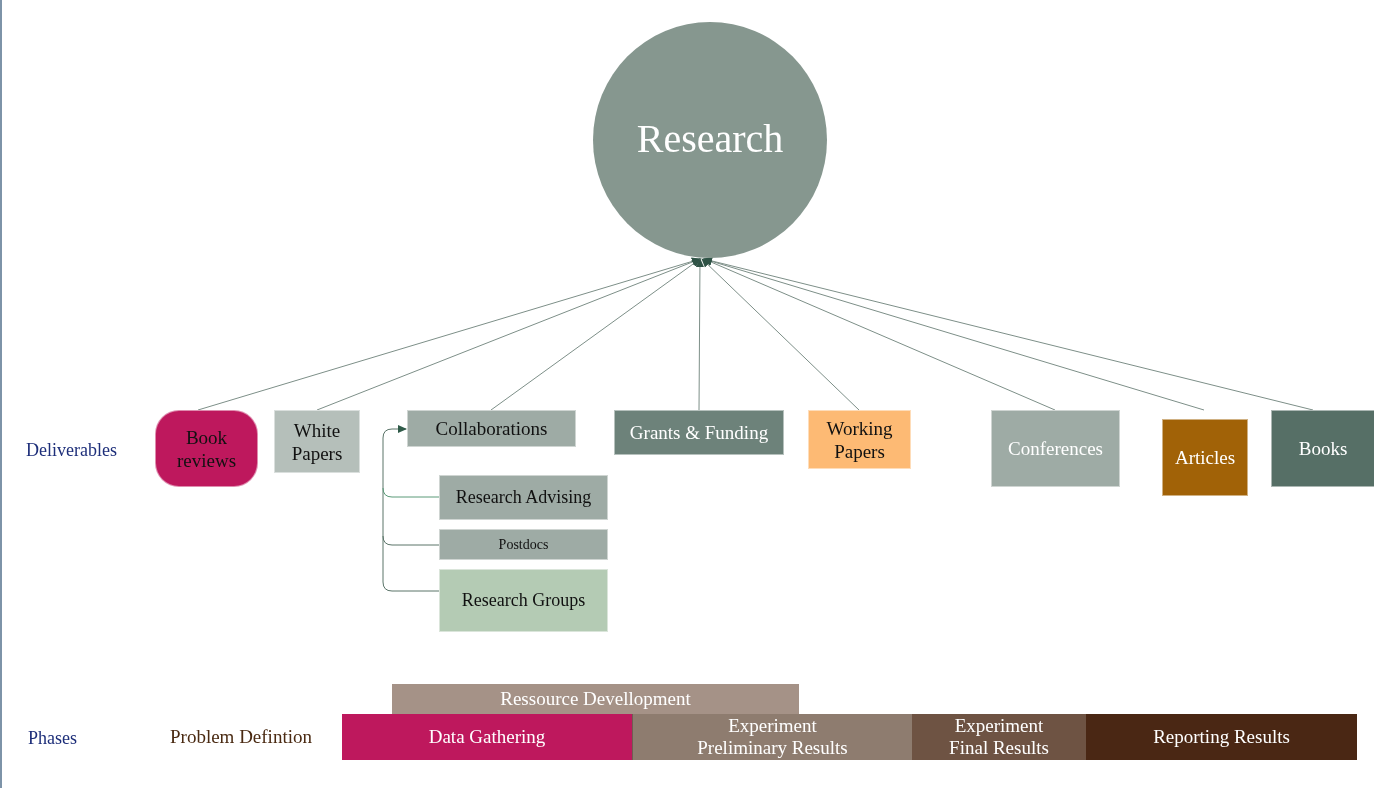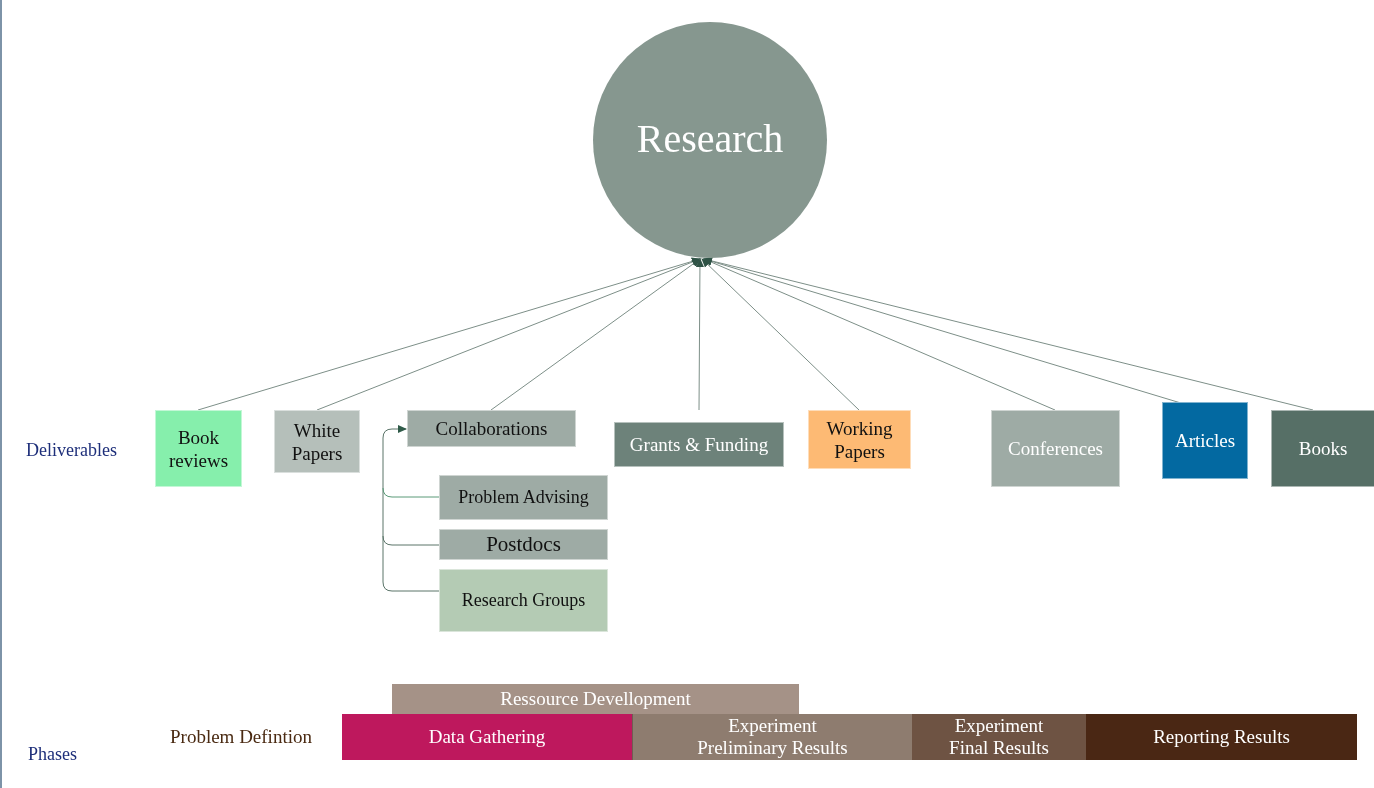--- a/index.html
+++ b/index.html
@@ -57,60 +57,60 @@
   <path d="M440,591 L392,591 Q383,591 383,582 L383,438 Q383,429 392,429 L406,429" fill="none" stroke="#5a7468" stroke-width="1" marker-end="url(#arr2)"></path>
   <path d="M440,545 L392,545 Q383,545 383,536" fill="none" stroke="#5a7468" stroke-width="1"></path>
   <path d="M440,497 L392,497 Q383,497 383,488" fill="none" stroke="#5a9a78" stroke-width="1"></path>
 </svg>
 
 <div class="circle">
   <span>Research</span>
 </div>
 
 <div class="row-label" style="left:26px; top:440px;">Deliverables</div>
-<div class="row-label" style="left:28px; top:728px;margin-top:16px;">Phases</div>
+<div class="row-label" style="left:28px; top:728px;">Phases</div>
 
-<div class="box dark-text" style="left:155px; top:410px; width:87px; height:77px; background:#86efac;">
+<div class="box dark-text" style="left:155px; top:410px; width:103px; height:77px; background:#be185d;border-radius:24px;">
   <div>
       <div>Book</div>
       <div>reviews</div>
     </div>
 </div>
 <div class="box dark-text" style="left:274px; top:410px; width:86px; height:63px; background:#b5bfba;">
   <div>
       <div>White</div>
       <div>Papers</div>
     </div>
 </div>
 <div class="box dark-text" style="left:407px; top:410px; width:169px; height:37px; background:#9eaba5;">
   <span>Collaborations</span>
 </div>
-<div class="box light-text" style="left:614px; top:410px; width:170px; height:45px; background:#6d827a;margin-top:12px;">
+<div class="box light-text" style="left:614px; top:410px; width:170px; height:45px; background:#6d827a;">
   <span>Grants &amp; Funding</span>
 </div>
 <div class="box dark-text" style="left:808px; top:410px; width:103px; height:59px; background:#fdba74;">
   <div>
       <div>Working</div>
       <div>Papers</div>
     </div>
 </div>
 <div class="box light-text" style="left:991px; top:410px; width:129px; height:77px; background:#9eaba5;">
   <span>Conferences</span>
 </div>
-<div class="box light-text" style="left:1162px; top:402px; width:86px; height:77px; background:#0369a1;">
+<div class="box light-text" style="left:1162px; top:419px; width:86px; height:77px; background:#a16207;">
   <span>Articles</span>
 </div>
 <div class="box light-text" style="left:1271px; top:410px; width:104px; height:77px; background:#566f66;">
   <span>Books</span>
 </div>
 
 <div class="box dark-text" style="left:439px; top:475px; width:169px; height:45px; background:#9eaba5; font-size:18px;">
-  <span>Problem Advising</span>
+  <span>Research Advising</span>
 </div>
-<div class="box dark-text" style="left:439px; top:529px; width:169px; height:31px; background:#9eaba5; font-size:21px;">
+<div class="box dark-text" style="left:439px; top:529px; width:169px; height:31px; background:#9eaba5; font-size:14px;">
   <span>Postdocs</span>
 </div>
 <div class="box dark-text" style="left:439px; top:569px; width:169px; height:63px; background:#b4cbb4; font-size:18px;">
   <span>Research Groups</span>
 </div>
 
 <div class="problem-def">Problem Defintion</div>
 
 <div class="phase" style="left:392px; top:684px; width:407px; height:30px; background:#a59287;">
   <span>Ressource Devellopment</span>

